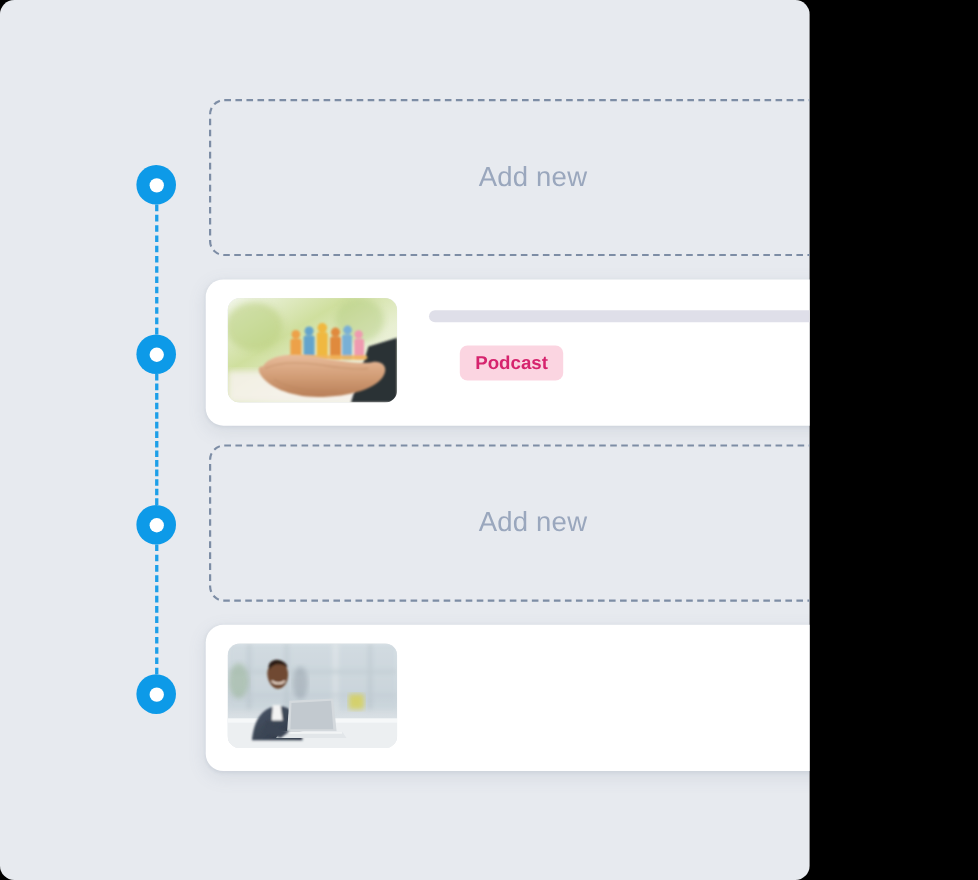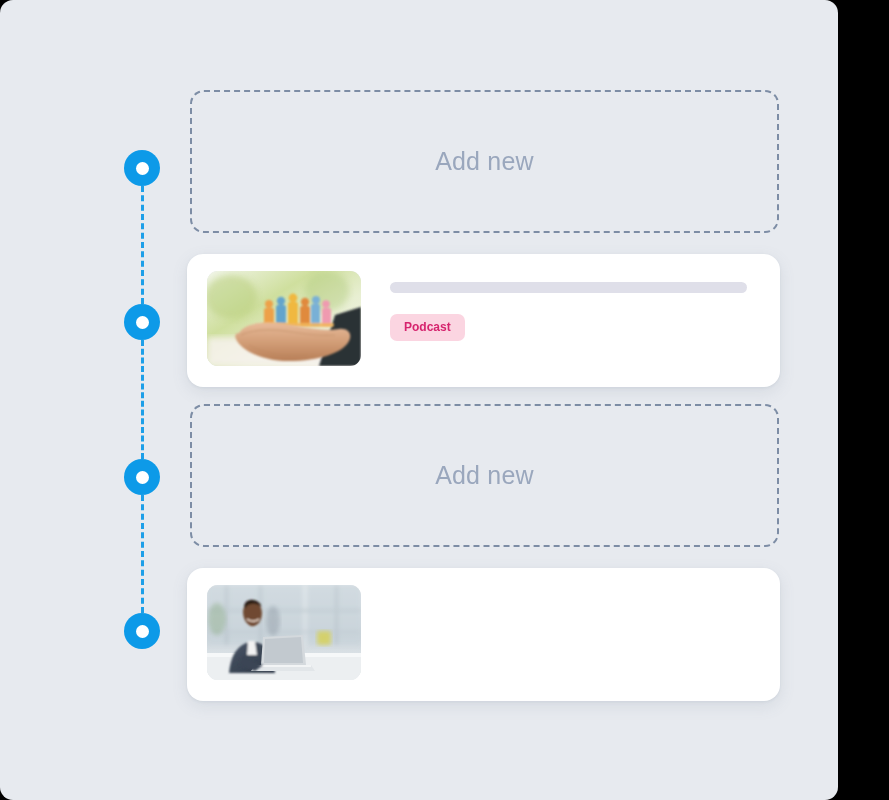--- a/index.html
+++ b/index.html
@@ -8,21 +8,21 @@
     background: #000;
   }
   body {
     width: 889px;
     height: 800px;
     overflow: hidden;
     font-family: "Liberation Sans", sans-serif;
   }
   #page {
     position: relative;
-    width: 838px;
+    width: 736px;
     height: 800px;
     background: #e7eaef;
     border-radius: 13px;
     overflow: hidden;
     box-sizing: border-box;
   }
 
   
   #timeline {
     position: absolute;
@@ -120,23 +120,24 @@
   .skeleton-line {
     height: 11px;
     border-radius: 6px;
     background: #dfdfe9;
   }
   .badge {
     display: inline-block;
     margin-top: 21px;
     padding: 7px 14px 8px;
     border-radius: 7px;
-    font-size: 12px;
+    font-size: 17px;
     font-weight: bold;
     line-height: 1;
+    margin-left: 28px;
   }
 </style>
 </head>
 <body>
 
 <div id="page">
 
   <div id="timeline">
     <div class="tl-line" style="top:186px; height:118px;"></div>
     <div class="tl-line" style="top:340px; height:119px;"></div>

